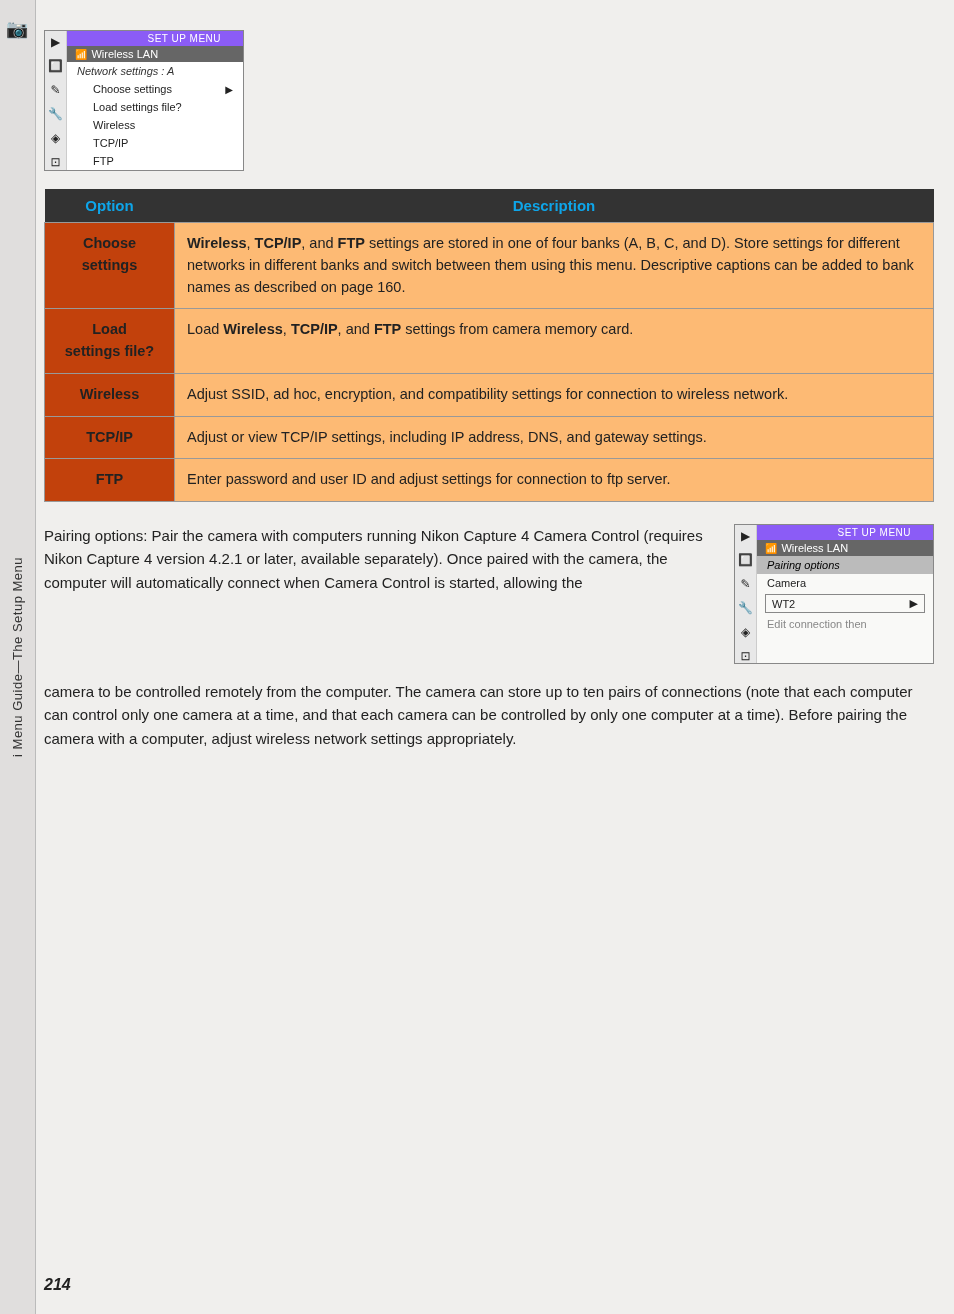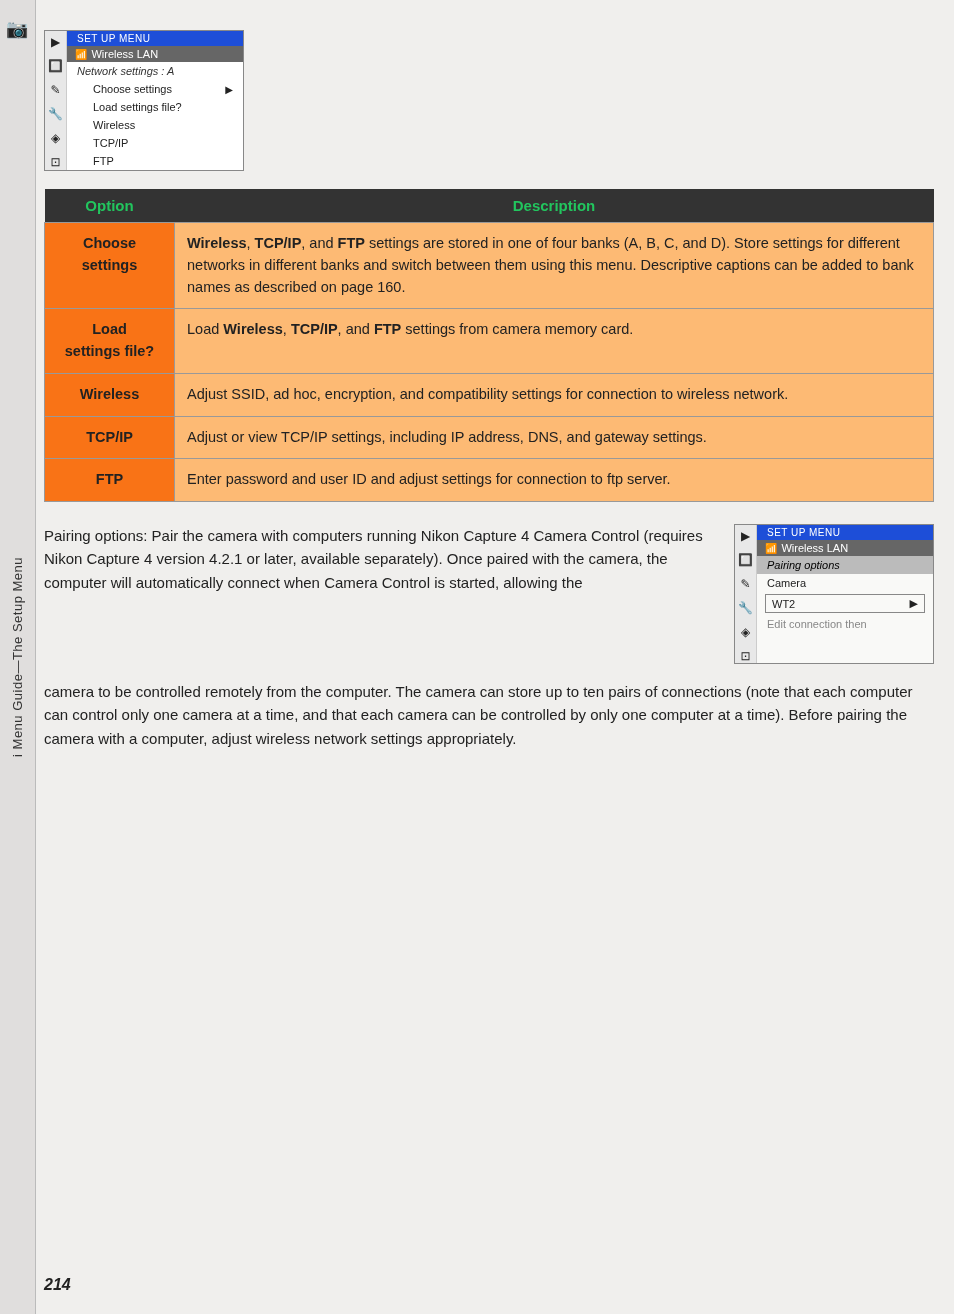--- a/index.html
+++ b/index.html
@@ -71,25 +71,25 @@
     .camera-screenshot {
       width: 200px;
       min-width: 200px;
       border: 1px solid #888;
       background: #fff;
       font-size: 11px;
       padding: 0;
       flex-shrink: 0;
     }
     .cam-title-bar {
-      background: #1d4ed8;
+      background: #8b5cf6;
       color: #fff;
       font-size: 10px;
-      padding: 2px 10px;
-      text-align: left;
+      padding: 2px 22px;
+      text-align: right;
       letter-spacing: 0.5px;
     }
     .cam-subtitle {
       background: #666;
       color: #fff;
       font-size: 11px;
       padding: 2px 8px;
       display: flex;
       align-items: center;
       gap: 4px;
@@ -116,38 +116,38 @@
     .cam-menu-item .arrow { font-size: 10px; }
 
     
     .settings-table {
       width: 100%;
       border-collapse: collapse;
       margin-bottom: 22px;
     }
     .settings-table th {
       background: #333;
-      color: #22c55e;
+      color: #0ea5e9;
       padding: 8px 12px;
       font-size: 15px;
       font-weight: bold;
       text-align: center;
     }
     .settings-table td {
       border: 1px solid #999;
       padding: 10px 12px;
       vertical-align: top;
       font-size: 14.5px;
       line-height: 1.5;
     }
     .settings-table td.option-cell {
       width: 130px;
       text-align: center;
       font-weight: bold;
-      background: #f97316;
+      background: #c2410c;
       border-right: 1px solid #999;
     }
     .settings-table td.desc-cell {
       background: #fdba74;
     }
     .settings-table .bold-term { font-weight: bold; }
 
     
     .bottom-section {
       display: flex;

